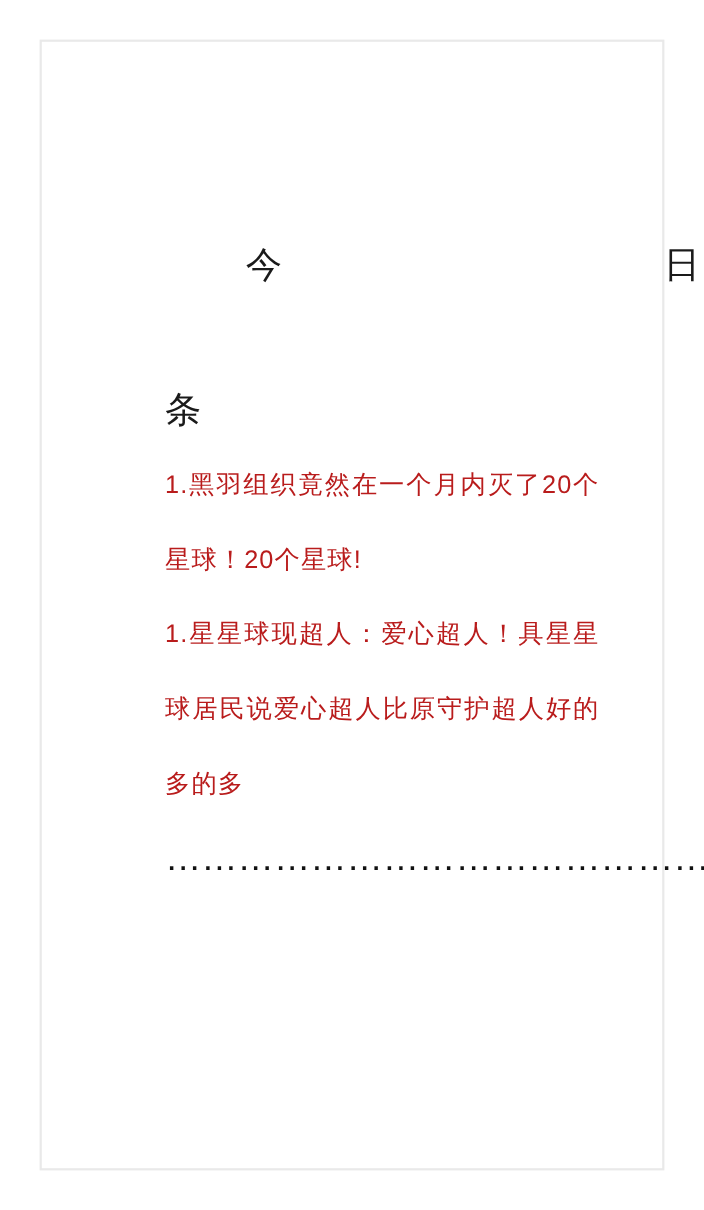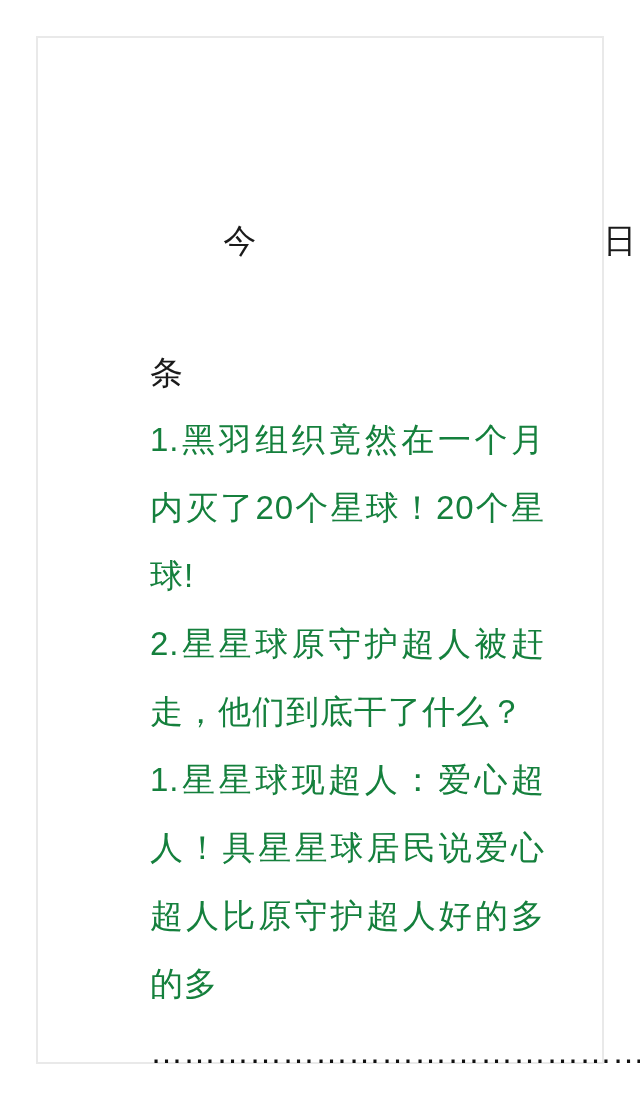--- a/index.html
+++ b/index.html
@@ -45,23 +45,23 @@
   }
   .headline-title .spaced {
     letter-spacing: 62px;
   }
   .headline-sub {
     font-size: 33px;
     line-height: 66px;
     color: #1a1a1a;
   }
   .item {
-    font-size: 33px;
+    font-size: 23px;
     line-height: 68px;
-    color: #15803d;
+    color: #b91c1c;
     margin: 0;
     letter-spacing: 1px;
     text-align: justify;
     text-justify: inter-ideograph;
     width: 395px;
   }
   .dots {
     font-size: 33px;
     line-height: 68px;
     color: #111111;
@@ -76,20 +76,19 @@
 <div class="page">
   <div class="card">
     <div class="content">
 
       <div class="headline-title">
         <span class="spaced">今　　　日　　　头</span>
       </div>
       <div class="headline-sub">条</div>
 
       <p class="item">1.黑羽组织竟然在一个月内灭了20个星球！20个星球!</p>
-      <p class="item">2.星星球原守护超人被赶走，他们到底干了什么？</p>
       <p class="item">1.星星球现超人：爱心超人！具星星球居民说爱心超人比原守护超人好的多的多</p>
 
       <div class="dots">……………………………………………………………………………………</div>
 
     </div>
   </div>
 </div>
 
 </body></html>

